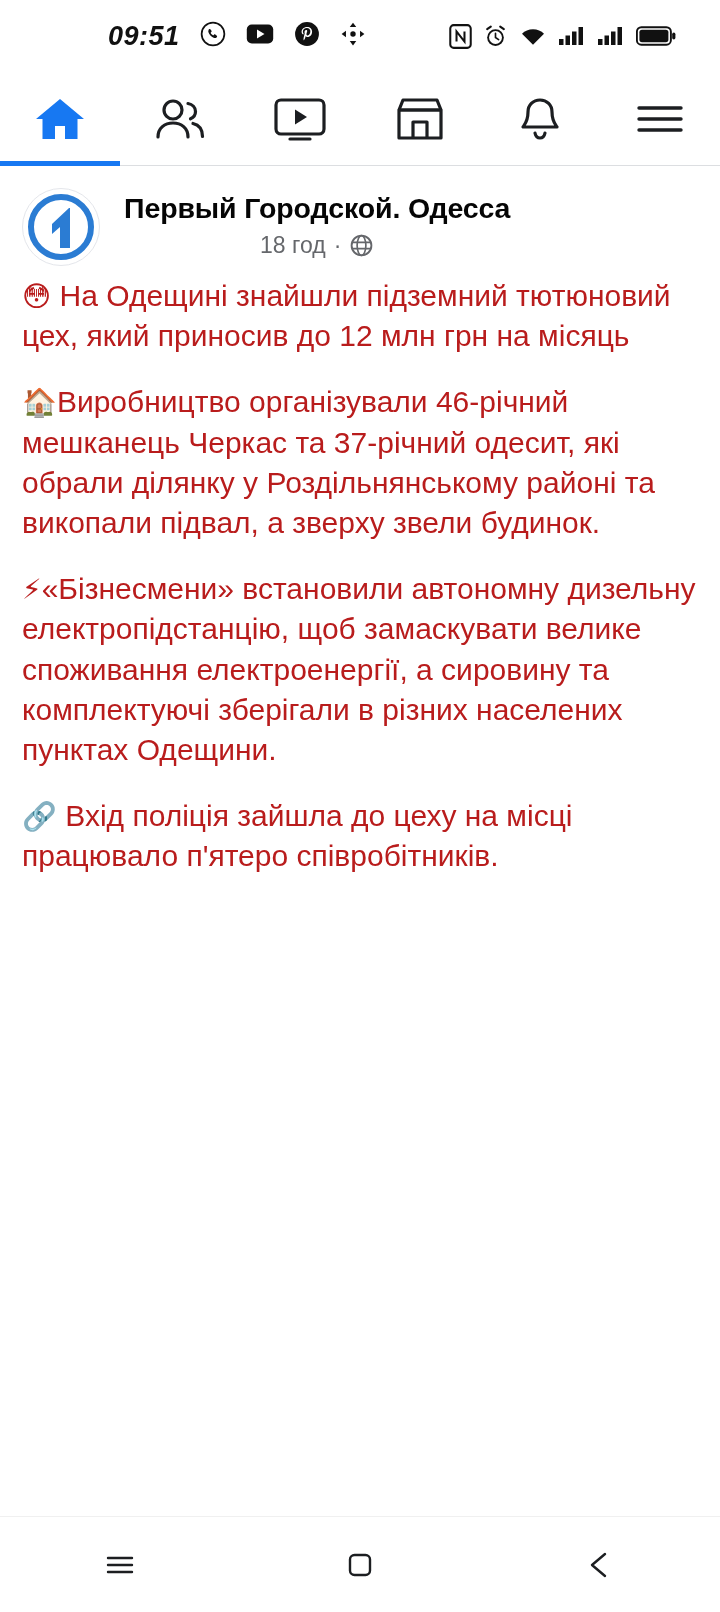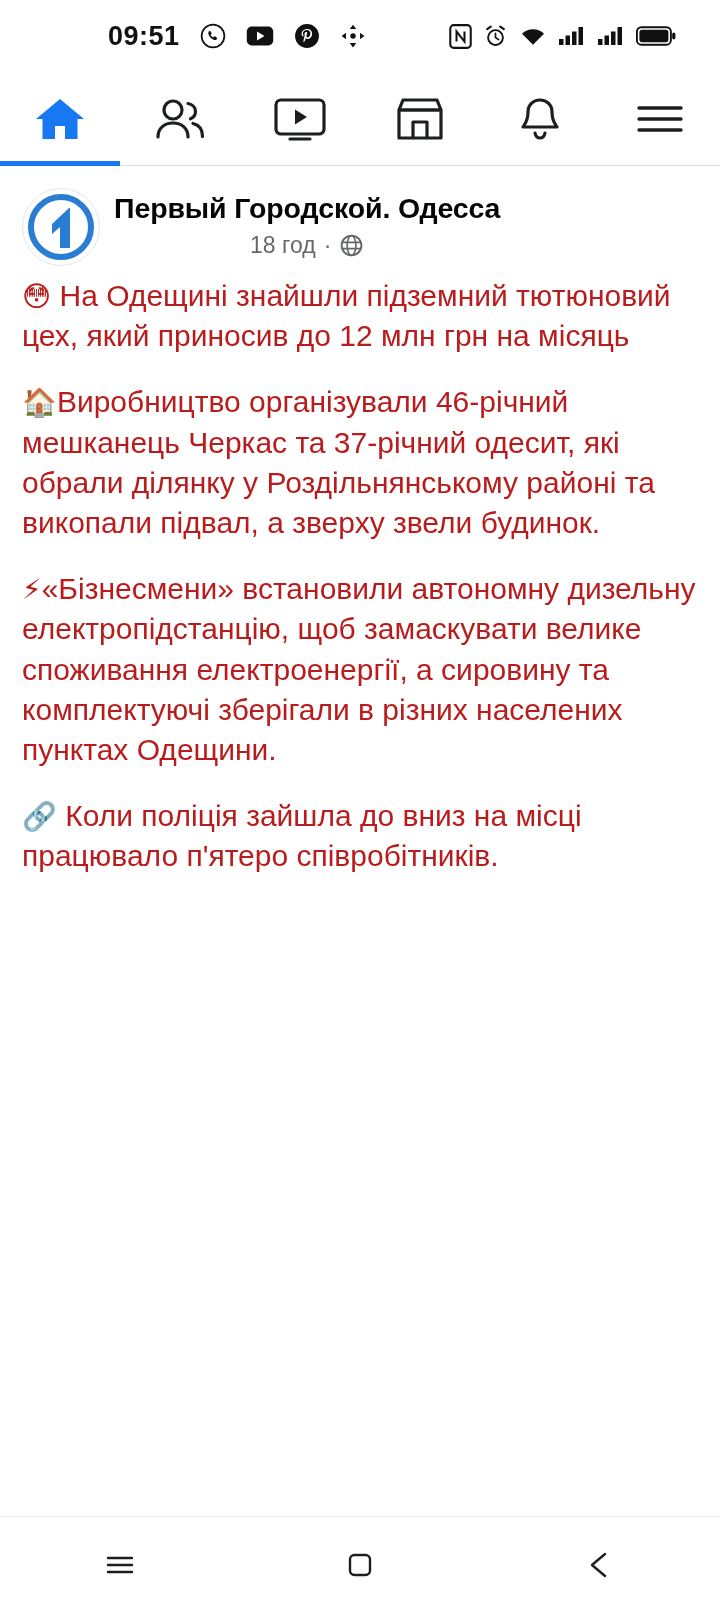--- a/index.html
+++ b/index.html
@@ -15,23 +15,24 @@
   
   .status-bar {
     height: 72px;
     display: flex;
     align-items: center;
     padding: 0 26px;
     background: #ffffff;
   }
   .status-left {
     display: flex;
-    align-items: center;
+    align-items: flex-start;
     gap: 20px;
     margin-left: 82px;
+    font-style: italic;
   }
   .status-clock {
     font-size: 27px;
     font-weight: 600;
     color: #111;
     letter-spacing: 0.5px;
   }
   .status-right {
     display: flex;
     align-items: center;
@@ -66,21 +67,21 @@
   }
 
   
   .post {
     padding: 0 22px;
   }
   .post-header {
     display: flex;
     align-items: flex-start;
     padding: 22px 0 10px 0;
-    gap: 14px;
+    gap: 24px;
   }
   .avatar {
     width: 78px; height: 78px;
     border-radius: 50%;
     background: #ffffff;
     border: 1px solid #e4e6eb;
     flex: 0 0 78px;
     display: flex;
     align-items: center;
     justify-content: center;
@@ -273,21 +274,21 @@
             <path d="M2.8 9 H21.2 M2.8 15 H21.2" stroke="#65676b" stroke-width="1.6"></path>
           </svg>
         </div>
       </div>
     </div>
 
     <div class="post-body">
       <p class="para"><span class="emo">😳</span><span> На Одещині знайшли підземний тютюновий цех, який приносив до 12 млн грн на місяць</span></p>
       <p class="para"><span class="emo">🏠</span><span>Виробництво організували 46-річний мешканець Черкас та 37-річний одесит, які обрали ділянку у Роздільнянському районі та викопали підвал, а зверху звели будинок.</span></p>
       <p class="para"><span class="emo">⚡</span><span>«Бізнесмени» встановили автономну дизельну електропідстанцію, щоб замаскувати велике споживання електроенергії, а сировину та комплектуючі зберігали в різних населених пунктах Одещини.</span></p>
-      <p class="para"><span class="emo">🔗</span><span> Коли поліція зайшла до вниз на місці працювало п'ятеро співробітників.</span></p>
+      <p class="para"><span class="emo">🔗</span><span> Вхід поліція зайшла до цеху на місці працювало п'ятеро співробітників.</span></p>
     </div>
 
   </div>
 </div>
 
 <div class="sys-nav">
   <div class="sys-btn">
     <svg width="34" height="34" viewBox="0 0 34 34">
       <path d="M5 10 H29 M5 17 H29 M5 24 H29" stroke="#1c1e21" stroke-width="2.4" stroke-linecap="round"></path>
     </svg>

